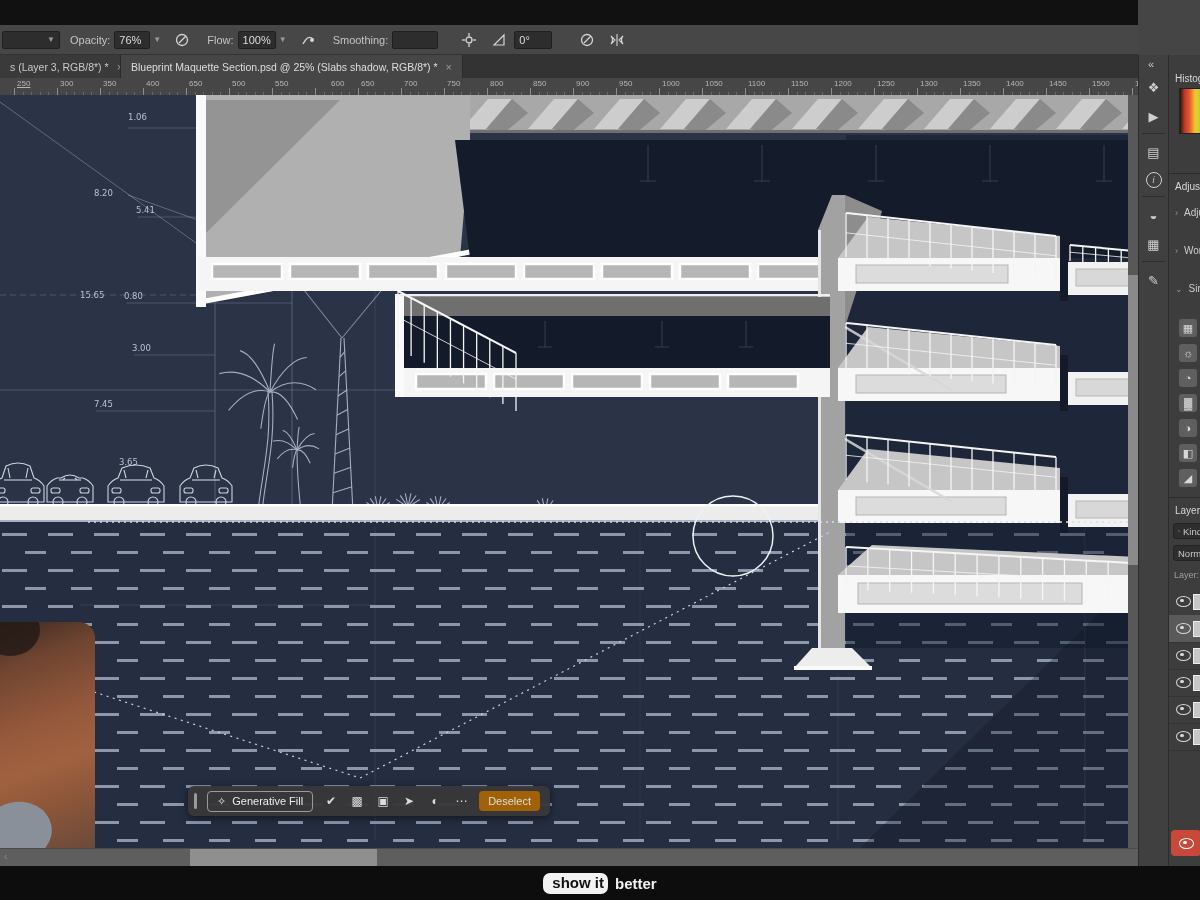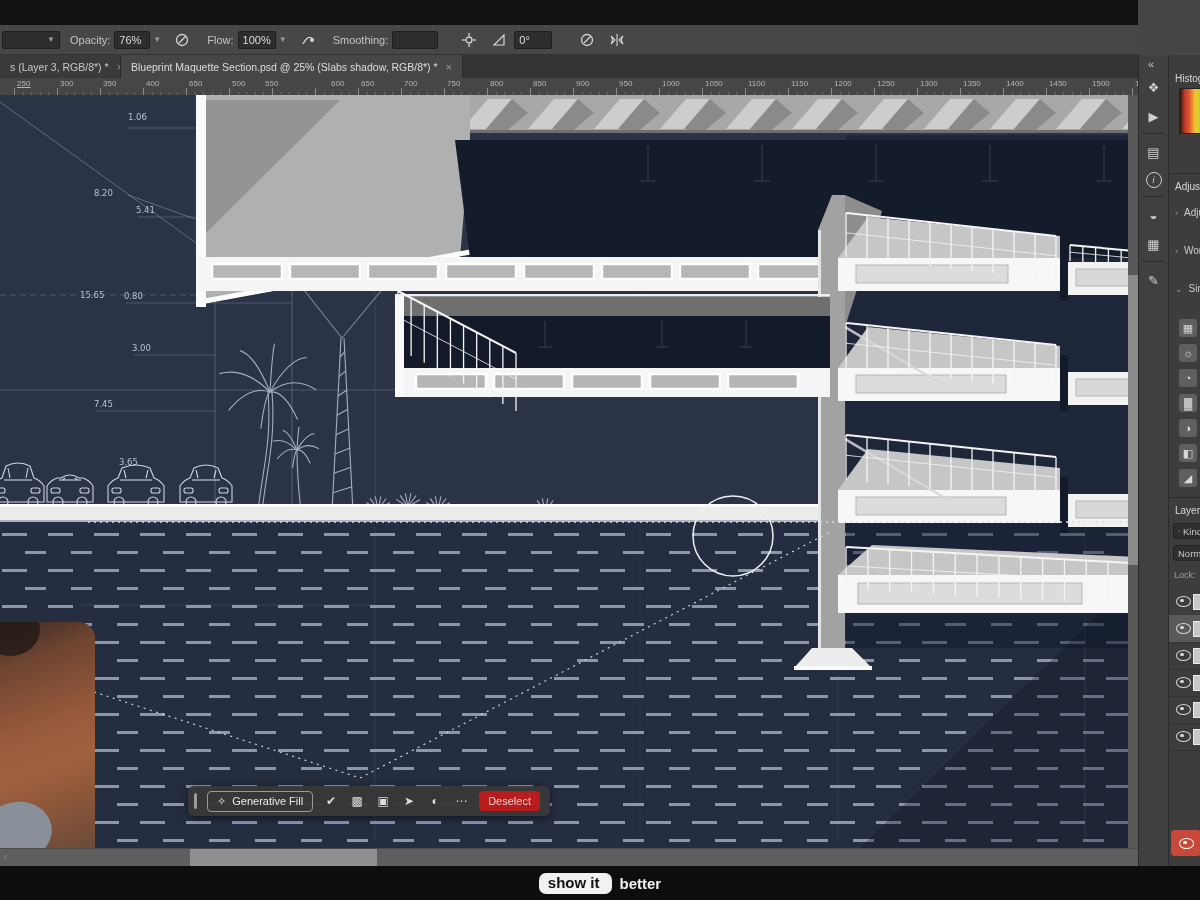--- a/index.html
+++ b/index.html
@@ -31,21 +31,21 @@
   .tick-label{position:absolute;top:1px;font-size:8px;color:#b5b5b5;}
   
   #canvas{position:absolute;left:0;top:95px;width:1138px;height:753px;background:#2b3347;overflow:hidden;}
   
   #taskbar{position:absolute;left:188px;top:691px;height:30px;display:flex;align-items:center;gap:10px;
            background:rgba(56,56,58,.96);border-radius:6px;padding:0 10px 0 6px;box-shadow:0 2px 8px rgba(0,0,0,.5);z-index:30;}
   #tb-handle{width:3px;height:16px;background:#9a9a9a;border-radius:2px;}
   #gf-button{display:flex;align-items:center;gap:6px;border:1px solid #9a9a9a;border-radius:4px;
              padding:3px 9px;color:#ececec;font-size:11px;background:transparent;}
   .tb-icon{color:#dcdcdc;font-size:12px;width:16px;text-align:center;}
-  #deselect-btn{background:#b91c1c;border-radius:4px;padding:4px 9px;color:#dddddd;font-size:11px;}
+  #deselect-btn{background:#a16207;border-radius:4px;padding:4px 9px;color:#dddddd;font-size:11px;}
   
   #webcam{position:absolute;left:0;top:527px;width:95px;height:226px;border-top-right-radius:16px;
           background:linear-gradient(160deg,#3a2a22 0%,#6e4430 18%,#96593c 45%,#a0613f 62%,#8c5639 78%,#6b4a3a 100%);overflow:hidden;z-index:40;}
   #webcam .shoulder{position:absolute;left:-18px;bottom:-14px;width:70px;height:60px;border-radius:50%;
           background:#8a9099;transform:rotate(-12deg);}
   #webcam .hair{position:absolute;left:-20px;top:-18px;width:60px;height:52px;border-radius:50%;background:#241a16;opacity:.85;}
   
   #hscroll{position:absolute;left:0;top:848px;width:1138px;height:18px;background:#5e5e5e;border-top:1px solid #4a4a4a;box-sizing:border-box;}
   #hscroll .arrow{position:absolute;left:4px;top:2px;color:#8d8d8d;font-size:10px;}
   #hthumb{position:absolute;left:190px;top:0;width:187px;height:18px;background:#8f8f8f;}
@@ -73,21 +73,21 @@
   .layer-row.selected{background:#5a5a5a;}
   .eye{position:relative;width:13px;height:9px;border:1.4px solid #d8d8d8;border-radius:50%;margin:8px 0 0 7px;}
   .eye::after{content:"";position:absolute;left:3.2px;top:1.6px;width:3.6px;height:3.6px;border-radius:50%;background:#d8d8d8;}
   .layer-thumb{position:absolute;right:-3px;top:6px;width:9px;height:14px;background:#c7c7c7;border:1px solid #eee;}
   #red-eye-row{position:absolute;left:2px;top:775px;width:30px;height:26px;background:#c8493a;border-radius:4px;}
   #red-eye-row .eye{border-color:#fff;margin:8px 0 0 8px;}
   #red-eye-row .eye::after{background:#fff;}
   
   #bottombar{position:absolute;left:0;top:866px;width:1200px;height:34px;background:#0d0d0d;
              display:flex;align-items:center;justify-content:center;gap:7px;}
-  #wm-pill{background:#f2f2f2;color:#121212;font-weight:bold;font-size:15px;padding:1px 13px 3px 9px;border-radius:7px;}
+  #wm-pill{background:#f2f2f2;color:#121212;font-weight:bold;font-size:15px;padding:1px 4px 3px 9px;border-radius:7px;}
   #wm-rest{color:#f2f2f2;font-weight:bold;font-size:15px;}
   #corner-tr{position:absolute;left:1138px;top:0;width:62px;height:55px;background:#454545;}
   text{font-family:"DejaVu Sans",sans-serif;}
 </style>
 </head>
 <body>
 
 <div id="stage">
 
 
@@ -187,21 +187,21 @@
       <div class="tick" style="left: 203.2px; height: 3px; background: rgb(106, 106, 106);"></div>
       <div class="tick" style="left: 211.8px; height: 3px; background: rgb(106, 106, 106);"></div>
       <div class="tick" style="left: 220.4px; height: 3px; background: rgb(106, 106, 106);"></div>
       <div class="tick" style="left: 229px;"></div>
       <div class="tick-label" style="left: 232px;">500</div>
       <div class="tick" style="left: 237.6px; height: 3px; background: rgb(106, 106, 106);"></div>
       <div class="tick" style="left: 246.2px; height: 3px; background: rgb(106, 106, 106);"></div>
       <div class="tick" style="left: 254.8px; height: 3px; background: rgb(106, 106, 106);"></div>
       <div class="tick" style="left: 263.4px; height: 3px; background: rgb(106, 106, 106);"></div>
       <div class="tick" style="left: 272px;"></div>
-      <div class="tick-label" style="left: 265px;">550</div>
+      <div class="tick-label" style="left: 275px;">550</div>
       <div class="tick" style="left: 280.6px; height: 3px; background: rgb(106, 106, 106);"></div>
       <div class="tick" style="left: 289.2px; height: 3px; background: rgb(106, 106, 106);"></div>
       <div class="tick" style="left: 297.8px; height: 3px; background: rgb(106, 106, 106);"></div>
       <div class="tick" style="left: 306.4px; height: 3px; background: rgb(106, 106, 106);"></div>
       <div class="tick" style="left: 315px;"></div>
       <div class="tick-label" style="left: 331px;">600</div>
       <div class="tick" style="left: 323.6px; height: 3px; background: rgb(106, 106, 106);"></div>
       <div class="tick" style="left: 332.2px; height: 3px; background: rgb(106, 106, 106);"></div>
       <div class="tick" style="left: 340.8px; height: 3px; background: rgb(106, 106, 106);"></div>
       <div class="tick" style="left: 349.4px; height: 3px; background: rgb(106, 106, 106);"></div>
@@ -730,21 +730,21 @@
     <div class="mini-box" style="top:468px">
       <svg width="8" height="8" viewBox="0 0 10 10">
           <circle cx="4" cy="4" r="3" fill="none" stroke="#c9c9c9" stroke-width="1.4"></circle>
           <line x1="6.5" y1="6.5" x2="9.5" y2="9.5" stroke="#c9c9c9" stroke-width="1.4"></line>
         </svg>
       <span>Kind</span>
     </div>
     <div class="mini-box" style="top:490px">
       <span>Normal</span>
     </div>
-    <span class="lock-label" style="top:515px">Lock:</span>
+    <span class="lock-label" style="top:515px">Layer:</span>
     <div id="layer-rows">
         <div class="layer-row" style="top: 533px;">
           <div class="eye"></div>
           <div class="layer-thumb"></div>
         </div>
         <div class="layer-row selected" style="top: 560px;">
           <div class="eye"></div>
           <div class="layer-thumb"></div>
         </div>
         <div class="layer-row" style="top: 587px;">

